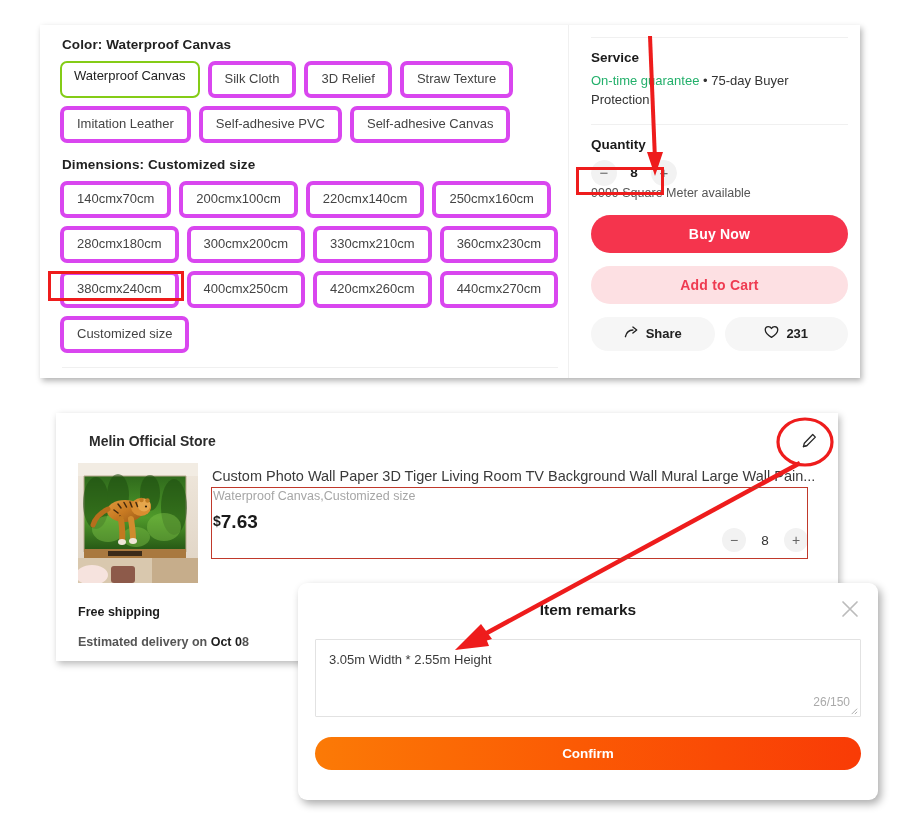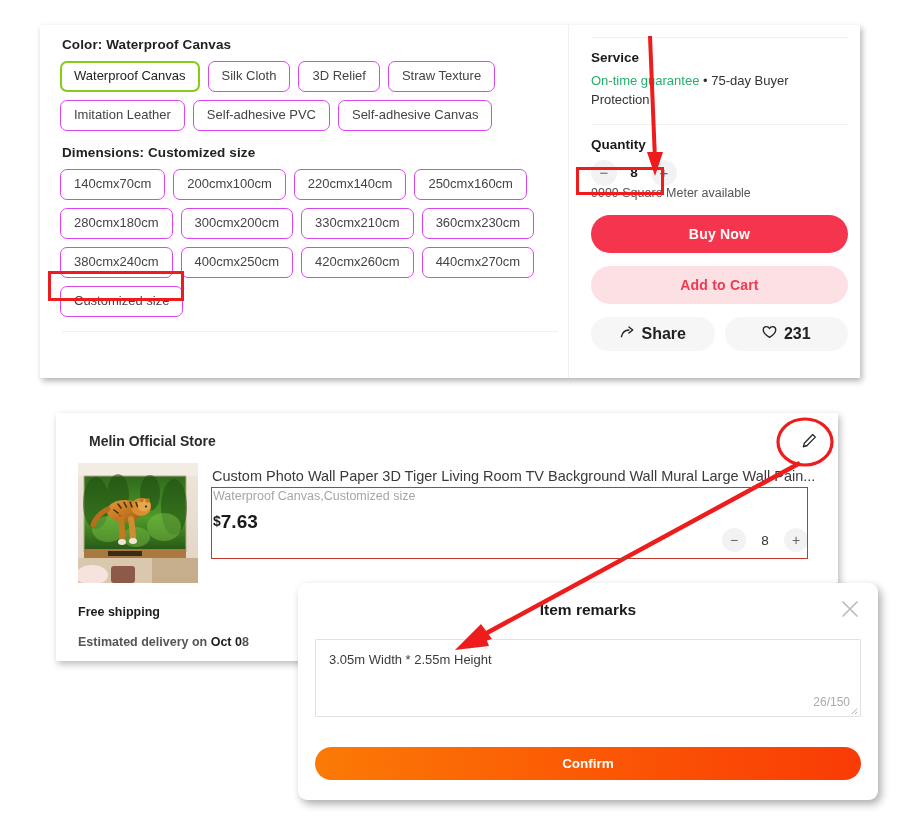--- a/index.html
+++ b/index.html
@@ -23,21 +23,21 @@
     position: absolute; left: 528px; top: 0; width: 292px; height: 353px;
     border-left: 1px solid #f0f0f0; padding: 10px 12px 0 22px;
   }
 
   .opt-title {
     font-size: 13.5px; font-weight: bold; color: #222;
     margin: 0 0 9px 2px; letter-spacing: .1px;
   }
   .chip-row { display: flex; flex-wrap: wrap; gap: 8px; margin-bottom: 8px; }
   .chip {
-    border: 1px solid #d946ef; border-radius: 7px;
+    border: 4px solid #d946ef; border-radius: 7px;
     padding: 7px 13px; font-size: 13px; color: #444;
     background: #fff; white-space: nowrap; line-height: 1.15;
   }
   .chip.sel { border: 2px solid #84cc16; font-weight: 400; color: #222; padding: 6px 12px; }
   .p1-divider { height: 1px; background: #f0f0f0; margin: 14px 12px 0 2px; }
 
   .svc-h {
     font-size: 13.5px; font-weight: bold; color: #1b1b1b; margin-bottom: 7px;
   }
   .svc-text { font-size: 13px; color: #333; line-height: 1.45; }
@@ -66,21 +66,21 @@
   .btn-cart {
     display: flex; align-items: center; justify-content: center;
     width: 100%; height: 38px; margin-top: 13px;
     background: #fde0e3; color: #ef3b51; border-radius: 19px;
     font-size: 14px; font-weight: bold; letter-spacing: .2px;
   }
   .small-row { display: flex; gap: 10px; margin-top: 13px; }
   .btn-small {
     flex: 1; height: 34px; background: #f6f6f6; border-radius: 17px;
     display: flex; align-items: center; justify-content: center; gap: 7px;
-    font-size: 16px; font-weight: bold; color: #222;
+    font-size: 13px; font-weight: bold; color: #222;
   }
 
   
   .panel2 {
     position: absolute; left: 56px; top: 413px;
     width: 782px; height: 248px;
     background: #fff;
     box-shadow: 2px 3px 7px rgba(0,0,0,.28);
   }
   .store-name {
@@ -148,21 +148,21 @@
     font-size: 13px; color: #3b3b3b;
   }
   .ta-count {
     position: absolute; right: 10px; bottom: 7px;
     font-size: 12px; color: #aaa;
   }
   .ta-grip {
     position: absolute; right: 2px; bottom: 1px; width: 9px; height: 9px;
   }
   .btn-confirm {
-    position: absolute; left: 17px; top: 164px;
+    position: absolute; left: 17px; top: 154px;
     width: 546px; height: 33px; border-radius: 17px;
     background: linear-gradient(90deg,#fb7a06 0%,#fb5a04 48%,#f93b06 100%);
     color: #fff; font-size: 13.5px; font-weight: bold;
     display: flex; align-items: center; justify-content: center;
   }
 
   
   .ann { position: absolute; pointer-events: none; }
   .redbox {
     position: absolute; border: 3px solid #ee1c1c; pointer-events: none;

